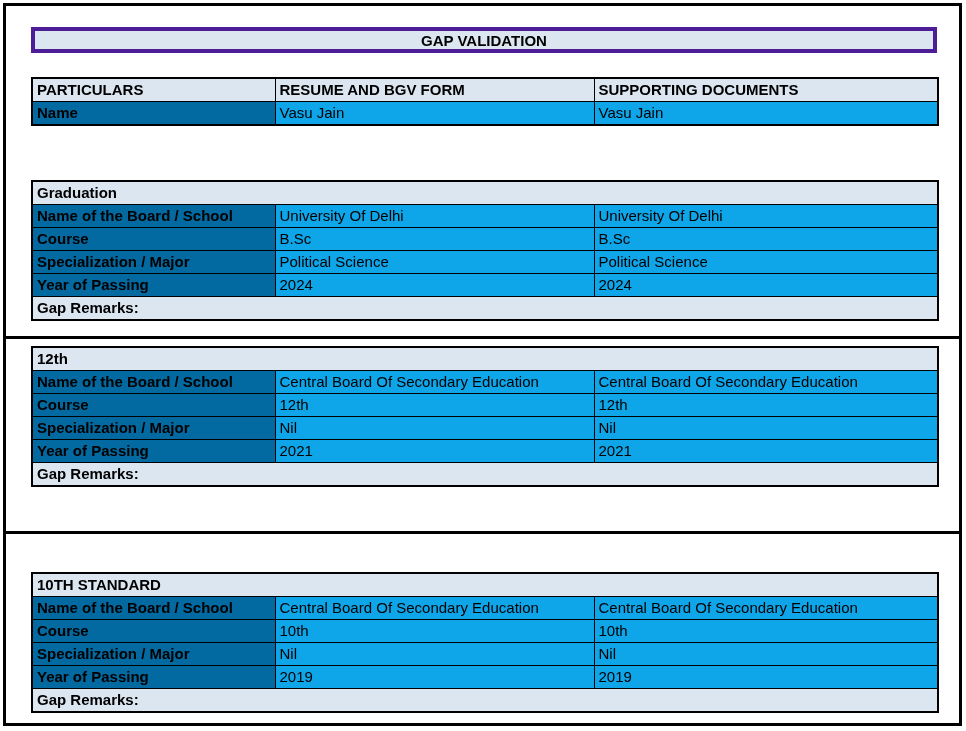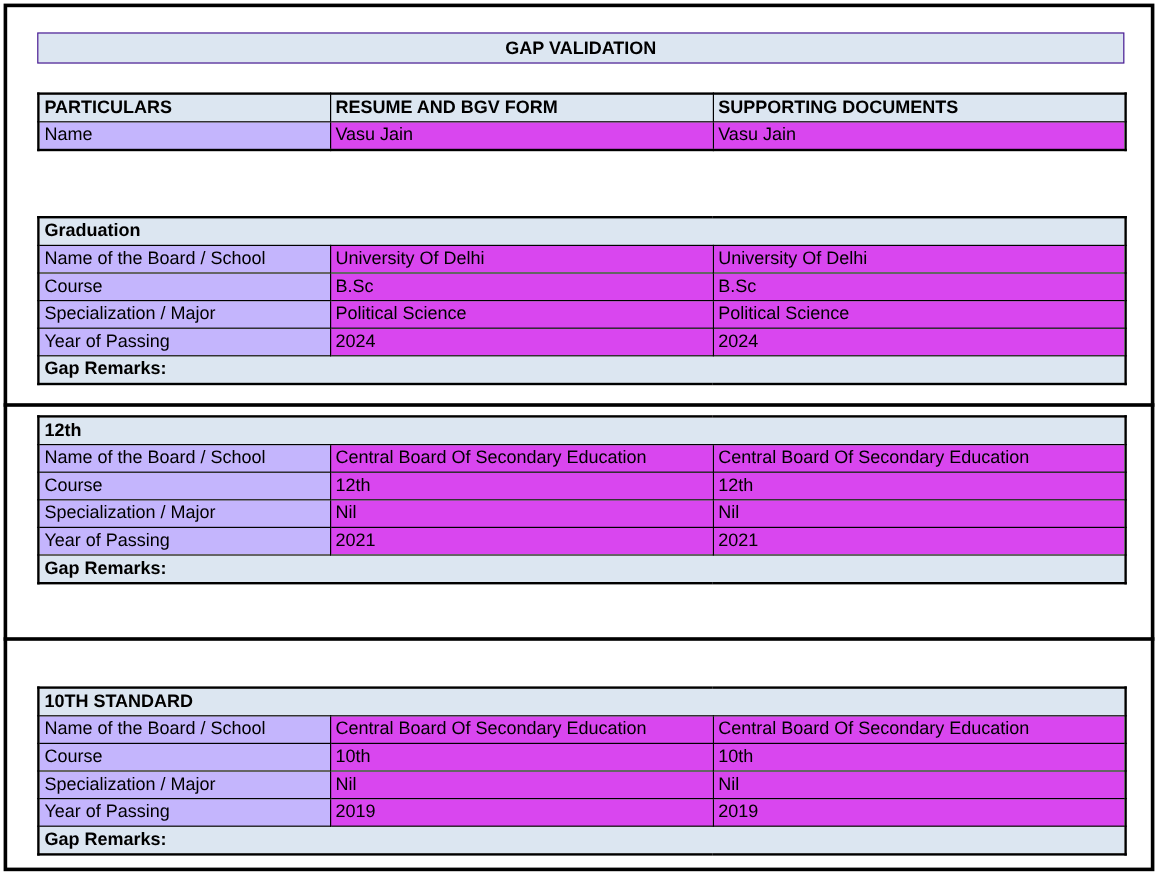--- a/index.html
+++ b/index.html
@@ -20,21 +20,21 @@
   .divider{
     position:absolute;
     left:3px;right:4px;height:3px;
     background:#000000;
   }
   .title-bar{
     position:absolute;
     left:31px;top:27px;width:906px;height:26px;
     box-sizing:border-box;
     background:#DCE6F1;
-    border:1px solid #4c1d95;
+    border:4px solid #4c1d95;
     display:flex;align-items:center;justify-content:center;
     font-weight:bold;font-size:15px;
   }
   table.grid{
     position:absolute;
     left:31px;width:906px;
     border-collapse:collapse;
     table-layout:fixed;
     border:2px solid #000000;
   }
@@ -42,22 +42,22 @@
     border:1px solid #000000;
     height:22px;
     padding:0 2px 0 4px;
     font-size:15px;
     line-height:22px;
     white-space:nowrap;
     overflow:hidden;
     vertical-align:middle;
   }
   td.hdr{background:#DCE6F1;font-weight:bold;}
-  td.lbl{background:#c4b5fd;}
-  td.val{background:#d946ef;}
+  td.lbl{background:#0369a1;font-weight:bold;}
+  td.val{background:#0ea5e9;}
   .t-particulars{top:77px;border-radius:30px;}
   .t-graduation{top:180px;}
   .t-twelfth{top:346px;}
   .t-tenth{top:572px;}
   .divider-1{top:336px;}
   .divider-2{top:531px;}
 </style>
 </head>
 <body>
 

